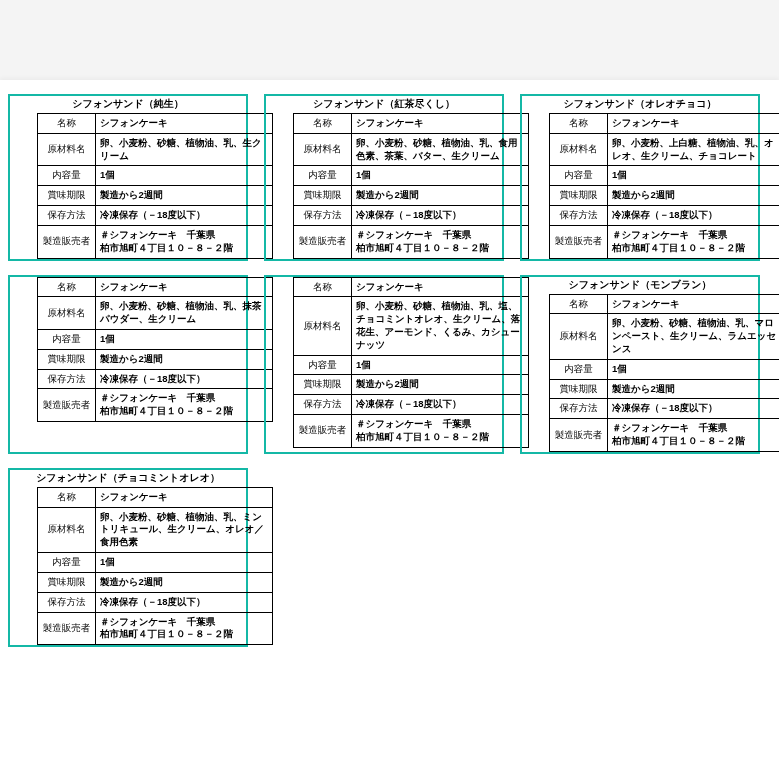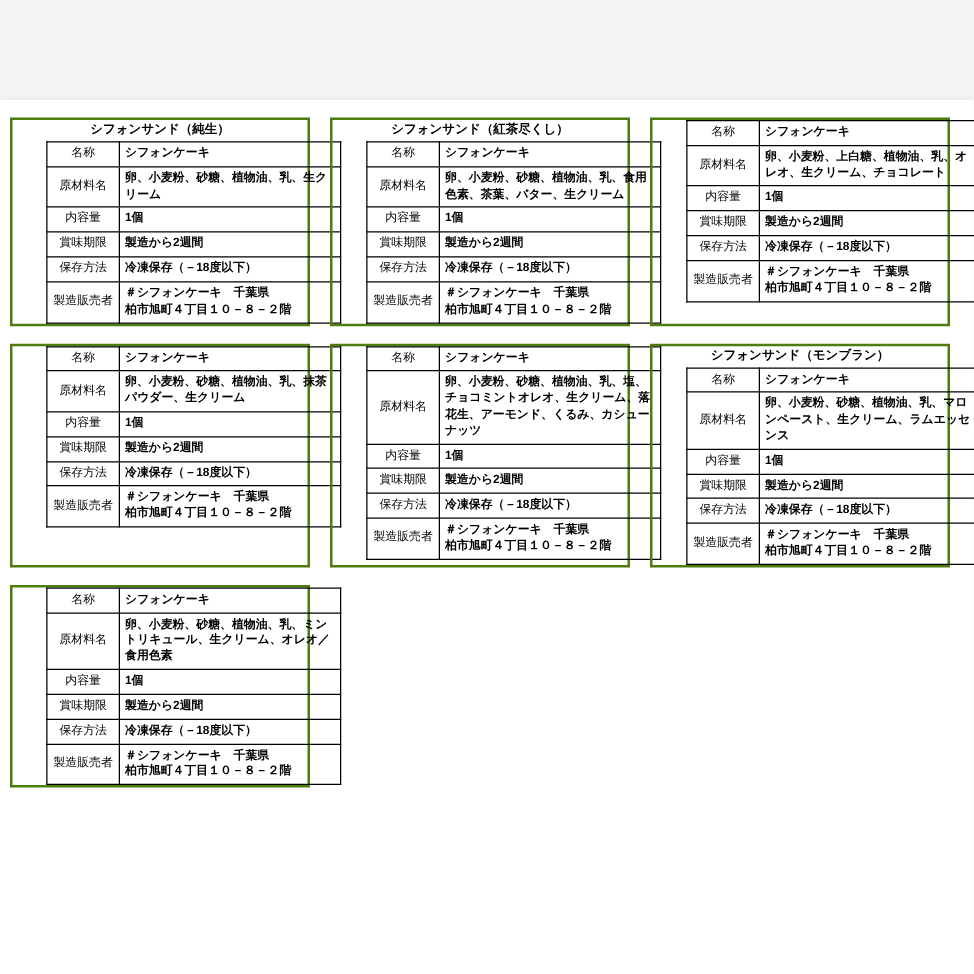--- a/index.html
+++ b/index.html
@@ -21,21 +21,21 @@
     padding: 14px 8px 300px 8px;
     box-shadow: 0 -2px 4px rgba(0,0,0,0.04);
   }
   .grid {
     display: flex;
     flex-wrap: wrap;
     gap: 14px 16px;
   }
   .card {
     width: 240px;
-    border: 2px solid #4d7c0f;
+    border: 2px solid #14b8a6;
   }
   .card-title {
     text-align: center;
     font-size: 10px;
     font-weight: 600;
     padding: 2px 0 3px 0;
     line-height: 1.2;
   }
   table {
     width: 100%;
@@ -127,20 +127,21 @@
         <td class="label">製造販売者</td>
         <td class="value">
           <span>＃シフォンケーキ　千葉県</span><br>
           <span>柏市旭町４丁目１０－８－２階</span>
         </td>
       </tr>
     </tbody>
         </table>
   </div>
       <div class="card">
+    <div class="card-title">シフォンサンド（オレオチョコ）</div>
     <table>
       <tbody>
             <tr>
         <td class="label">名称</td>
         <td class="value">シフォンケーキ</td>
       </tr>
       <tr>
         <td class="label">原材料名</td>
         <td class="value">卵、小麦粉、上白糖、植物油、乳、オレオ、生クリーム、チョコレート</td>
       </tr>
@@ -260,20 +261,21 @@
         <td class="label">製造販売者</td>
         <td class="value">
           <span>＃シフォンケーキ　千葉県</span><br>
           <span>柏市旭町４丁目１０－８－２階</span>
         </td>
       </tr>
     </tbody>
         </table>
   </div>
       <div class="card">
+    <div class="card-title">シフォンサンド（チョコミントオレオ）</div>
     <table>
       <tbody>
             <tr>
         <td class="label">名称</td>
         <td class="value">シフォンケーキ</td>
       </tr>
       <tr>
         <td class="label">原材料名</td>
         <td class="value">卵、小麦粉、砂糖、植物油、乳、ミントリキュール、生クリーム、オレオ／食用色素</td>
       </tr>

